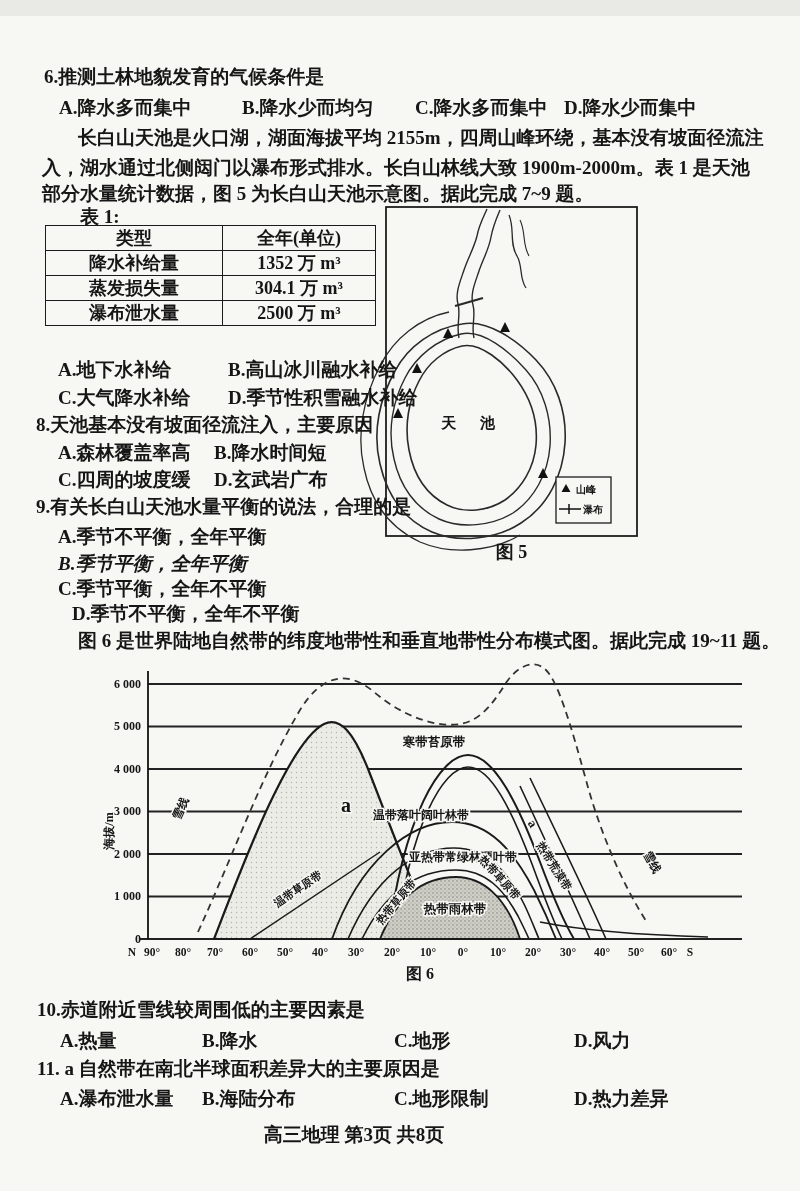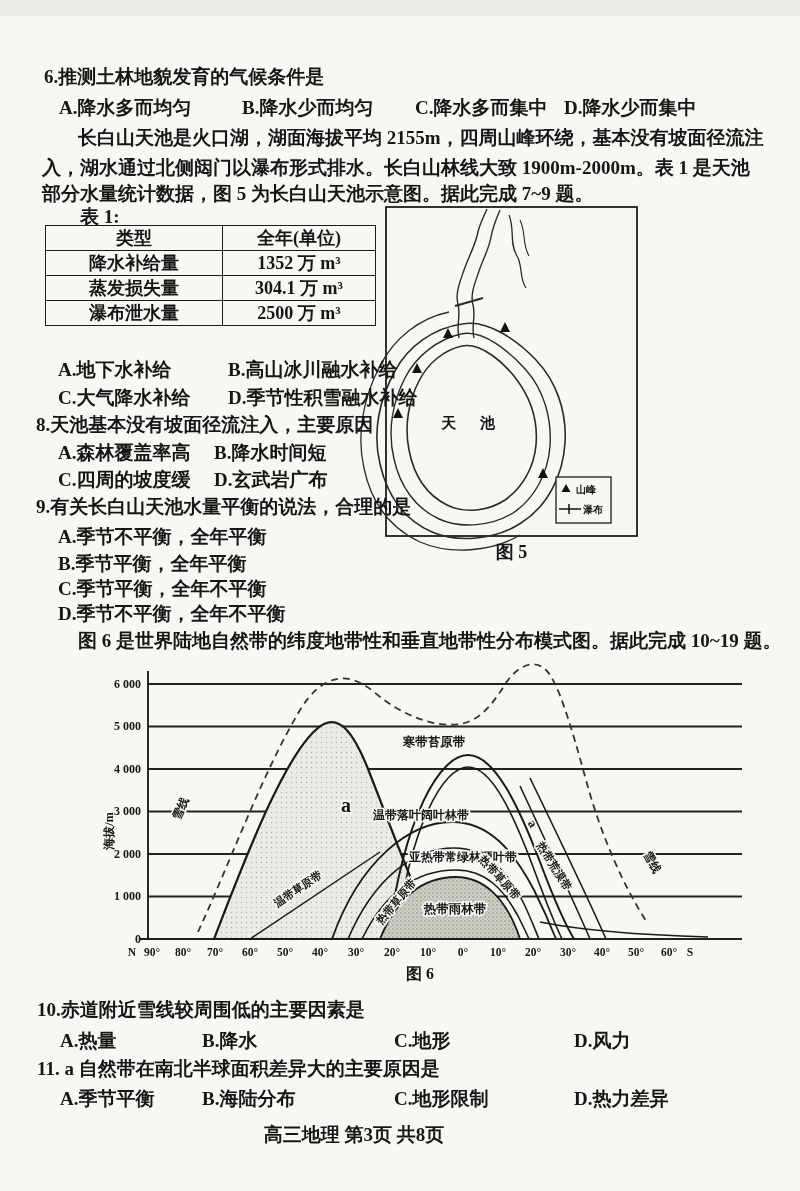--- a/index.html
+++ b/index.html
@@ -26,21 +26,21 @@
 </style>
 </head>
 <body>
 
 <div class="page">
 
   <div class="artifact" style="left:0;top:6;width:430;height:7;background:#2e2e2e;opacity:.5;filter:blur(1px);"></div>
   <div class="artifact" style="left:430;top:7;width:360;height:5;background:#8a8a8a;opacity:.35;filter:blur(1px);"></div>
 
   <div class="t" style="left:44px;top:50px;">6.推测土林地貌发育的气候条件是</div>
-  <div class="t" style="left:59px;top:81px;">A.降水多而均匀</div>
+  <div class="t" style="left:59px;top:81px;">A.降水多而集中</div>
   <div class="t" style="left:242px;top:81px;">B.降水少而均匀</div>
   <div class="t" style="left:415px;top:81px;">C.降水多而集中</div>
   <div class="t" style="left:564px;top:81px;">D.降水少而集中</div>
 
   <div class="t" style="left:78px;top:111px;">长白山天池是火口湖，湖面海拔平均 2155m，四周山峰环绕，基本没有坡面径流注</div>
   <div class="t" style="left:42px;top:141px;">入，湖水通过北侧闼门以瀑布形式排水。长白山林线大致 1900m-2000m。表 1 是天池</div>
   <div class="t" style="left:42px;top:167px;">部分水量统计数据，图 5 为长白山天池示意图。据此完成 7~9 题。</div>
 
   <div class="t" style="left:80px;top:190px;">表 1:</div>
   <table class="datatable" style="left:45px;top:209px;width:331px;">
@@ -106,25 +106,25 @@
   <div class="t" style="left:228px;top:371px;">D.季节性积雪融水补给</div>
 
   <div class="t" style="left:36px;top:398px;">8.天池基本没有坡面径流注入，主要原因</div>
   <div class="t" style="left:58px;top:426px;text-align:right;">A.森林覆盖率高</div>
   <div class="t" style="left:214px;top:426px;">B.降水时间短</div>
   <div class="t" style="left:58px;top:453px;">C.四周的坡度缓</div>
   <div class="t" style="left:214px;top:453px;">D.玄武岩广布</div>
 
   <div class="t" style="left:36px;top:480px;">9.有关长白山天池水量平衡的说法，合理的是</div>
   <div class="t" style="left:58px;top:510px;">A.季节不平衡，全年平衡</div>
-  <div class="t" style="left:58px;top:537px;">B.季节平衡，全年平衡</div>
+  <div class="t" style="left:58px;top:537px;font-style:italic;">B.季节平衡，全年平衡</div>
   <div class="t" style="left:58px;top:562px;">C.季节平衡，全年不平衡</div>
-  <div class="t" style="left:58px;top:587px;text-align:center;">D.季节不平衡，全年不平衡</div>
-
-  <div class="t" style="left:78px;top:614px;">图 6 是世界陆地自然带的纬度地带性和垂直地带性分布模式图。据此完成 10~19 题。</div>
+  <div class="t" style="left:72px;top:587px;text-align:center;">D.季节不平衡，全年不平衡</div>
+
+  <div class="t" style="left:78px;top:614px;">图 6 是世界陆地自然带的纬度地带性和垂直地带性分布模式图。据此完成 19~11 题。</div>
 
   <svg style="left:95px;top:640px;" width="655" height="335" viewBox="95 640 655 335">
     <defs>
       <pattern id="stip1" width="5" height="5" patternUnits="userSpaceOnUse">
         <rect width="5" height="5" fill="#ececе7" style="fill:#ecece7"></rect>
         <circle cx="1.5" cy="1.5" r="0.7" fill="#b3b3ab"></circle>
       </pattern>
       <pattern id="stip2" width="4" height="4" patternUnits="userSpaceOnUse">
         <rect width="4" height="4" fill="#cfcfc7"></rect>
         <circle cx="1" cy="1" r="0.8" fill="#87877f"></circle>
@@ -211,20 +211,20 @@
     <text x="420" y="963" font-size="16" font-weight="700" text-anchor="middle">图 6</text>
   </svg>
 
   <div class="t" style="left:37px;top:983px;">10.赤道附近雪线较周围低的主要因素是</div>
   <div class="t" style="left:60px;top:1014px;">A.热量</div>
   <div class="t" style="left:202px;top:1014px;">B.降水</div>
   <div class="t" style="left:394px;top:1014px;">C.地形</div>
   <div class="t" style="left:574px;top:1014px;">D.风力</div>
 
   <div class="t" style="left:37px;top:1042px;text-align:right;">11. a 自然带在南北半球面积差异大的主要原因是</div>
-  <div class="t" style="left:60px;top:1072px;">A.季节平衡</div>
+  <div class="t" style="left:60px;top:1072px;">A.瀑布泄水量</div>
   <div class="t" style="left:202px;top:1072px;">B.海陆分布</div>
   <div class="t" style="left:394px;top:1072px;">C.地形限制</div>
   <div class="t" style="left:574px;top:1072px;">D.热力差异</div>
 
   <div class="t" style="left:0;width:708px;top:1108px;text-align:center;font-size:19px;">高三地理 第3页 共8页</div>
 
 </div>
 
 </body></html>

